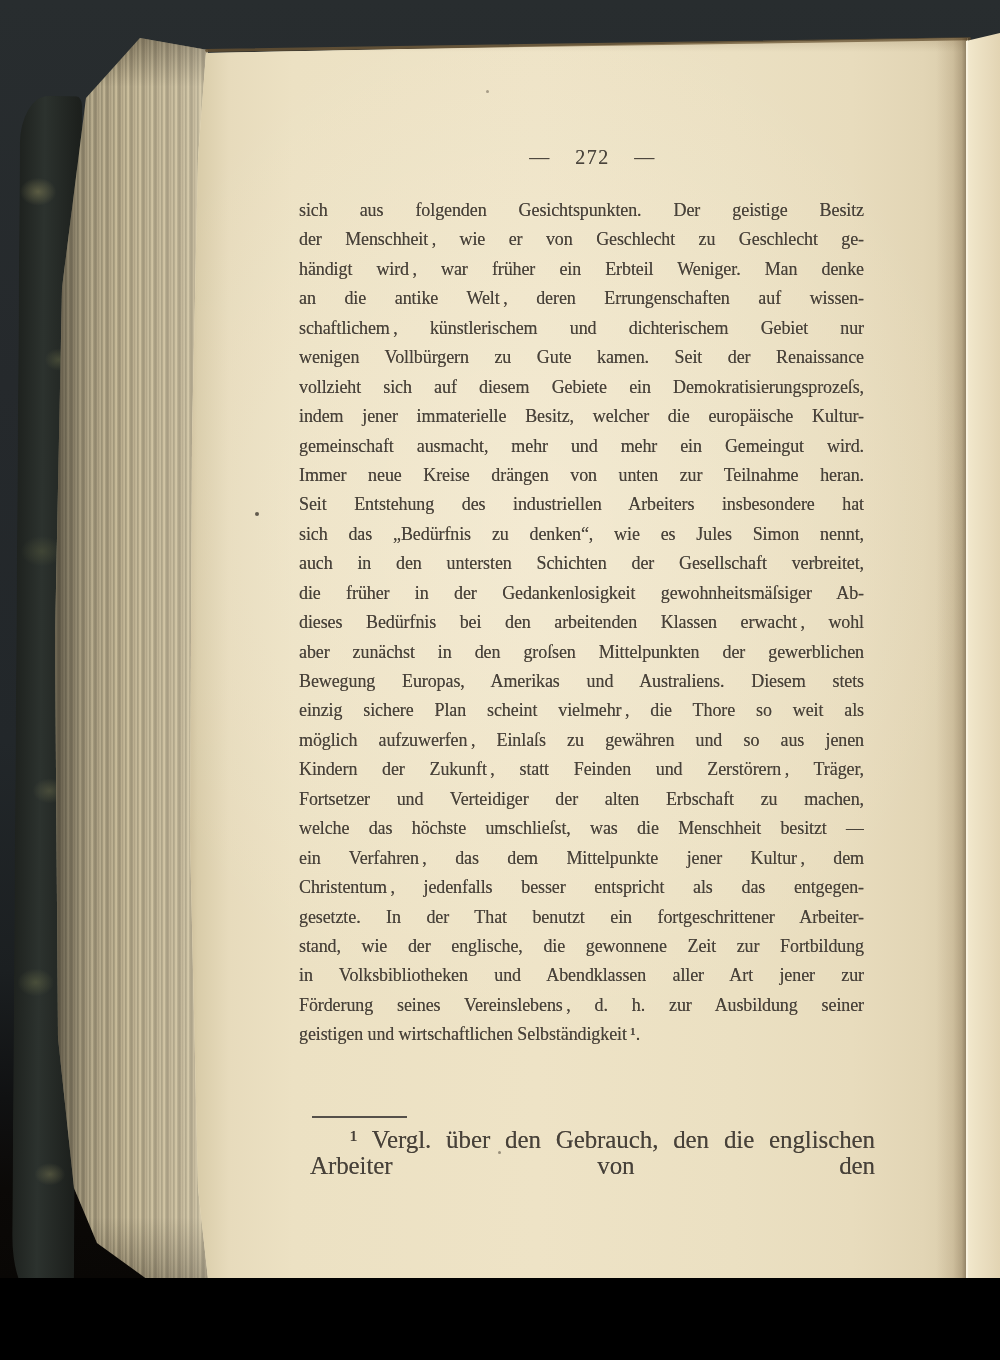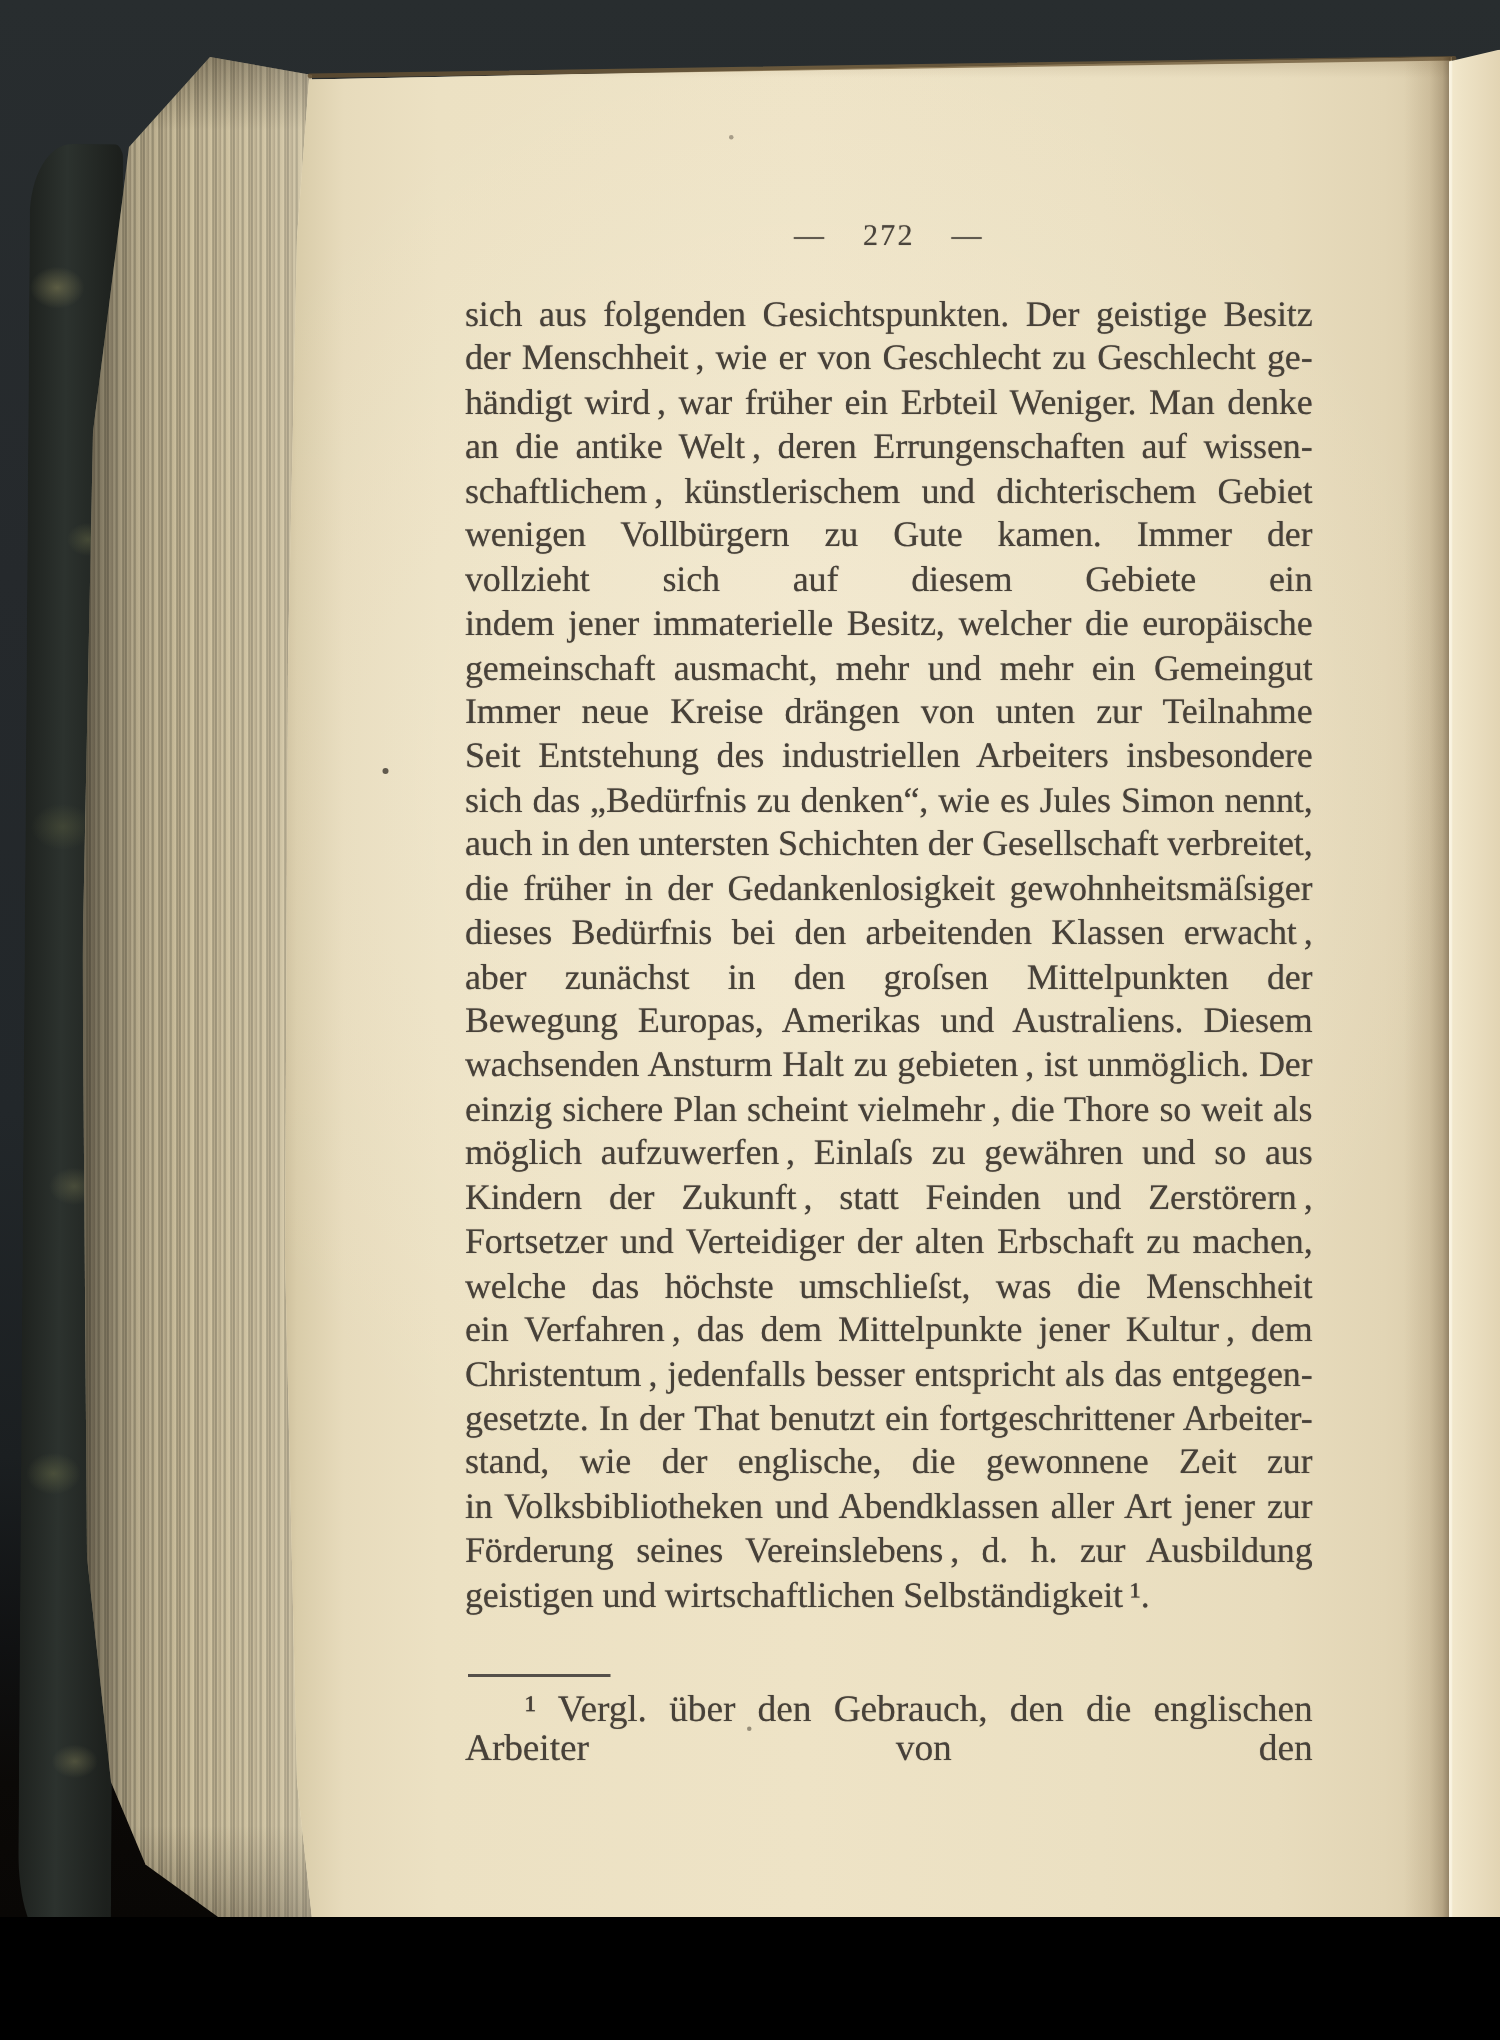--- a/index.html
+++ b/index.html
@@ -59,22 +59,22 @@
     background:linear-gradient(90deg,#f3e9ce 0%,#eee3c6 25%,#e7dabb 70%,#e2d4b3 100%);
     box-shadow:inset 2px 0 1px rgba(255,252,240,.6);
   }
   .header-num {
     position:absolute; left:310px; top:146px; width:565px;
     text-align:center; font-size:20px; color:#4a443c;
     letter-spacing:1.5px; word-spacing:18px;
     text-shadow:0 0 .6px rgba(74,68,60,.6);
   }
   .textblock {
-    position:absolute; left:310px; top:196px; width:565px;
-    font-size:24px; color:#474139; letter-spacing:-.1px;
+    position:absolute; left:299px; top:196px; width:565px;
+    font-size:18px; color:#474139; letter-spacing:-.1px;
     text-shadow:0 0 .6px rgba(70,62,52,.65);
   }
   .tline { height:29.45px; line-height:29.45px; overflow:hidden;
     text-align:justify; text-align-last:justify; }
   .tline-end { text-align-last:left; }
   .footnote-rule { position:absolute; left:312px; top:1116px; width:95px; height:2px; background:#55504a; }
   .footnote {
     position:absolute; left:310px; top:1127px; width:565px;
     font-size:25px; color:#474139; text-indent:40px; letter-spacing:-.1px;
     text-shadow:0 0 .6px rgba(70,62,52,.6);
@@ -101,33 +101,32 @@
   <div class="facing-page-strip"></div>
 
   <div class="header-num">— 272 —</div>
 
   <div class="textblock">
       <div class="tline">sich aus folgenden Gesichtspunkten. Der geistige Besitz</div>
       <div class="tline">der Menschheit , wie er von Geschlecht zu Geschlecht ge-</div>
       <div class="tline">händigt wird , war früher ein Erbteil Weniger. Man denke</div>
       <div class="tline">an die antike Welt , deren Errungenschaften auf wissen-</div>
       <div class="tline">schaftlichem , künstlerischem und dichterischem Gebiet nur</div>
-      <div class="tline">wenigen Vollbürgern zu Gute kamen. Immer der Renaissance</div>
+      <div class="tline">wenigen Vollbürgern zu Gute kamen. Seit der Renaissance</div>
       <div class="tline">vollzieht sich auf diesem Gebiete ein Demokratisierungsprozeſs,</div>
       <div class="tline">indem jener immaterielle Besitz, welcher die europäische Kultur-</div>
       <div class="tline">gemeinschaft ausmacht, mehr und mehr ein Gemeingut wird.</div>
       <div class="tline">Immer neue Kreise drängen von unten zur Teilnahme heran.</div>
       <div class="tline">Seit Entstehung des industriellen Arbeiters insbesondere hat</div>
       <div class="tline">sich das „Bedürfnis zu denken“, wie es Jules Simon nennt,</div>
       <div class="tline">auch in den untersten Schichten der Gesellschaft verbreitet,</div>
       <div class="tline">die früher in der Gedankenlosigkeit gewohnheitsmäſsiger Ab-</div>
       <div class="tline">dieses Bedürfnis bei den arbeitenden Klassen erwacht , wohl</div>
       <div class="tline">aber zunächst in den groſsen Mittelpunkten der gewerblichen</div>
       <div class="tline">Bewegung Europas, Amerikas und Australiens. Diesem stets</div>
-      <div class="tline">wachsenden Ansturm Halt zu gebieten , ist unmöglich. Der</div>
       <div class="tline">einzig sichere Plan scheint vielmehr , die Thore so weit als</div>
       <div class="tline">möglich aufzuwerfen , Einlaſs zu gewähren und so aus jenen</div>
       <div class="tline">Kindern der Zukunft , statt Feinden und Zerstörern , Träger,</div>
       <div class="tline">Fortsetzer und Verteidiger der alten Erbschaft zu machen,</div>
       <div class="tline">welche das höchste umschlieſst, was die Menschheit besitzt —</div>
       <div class="tline">ein Verfahren , das dem Mittelpunkte jener Kultur , dem</div>
       <div class="tline">Christentum , jedenfalls besser entspricht als das entgegen-</div>
       <div class="tline">gesetzte. In der That benutzt ein fortgeschrittener Arbeiter-</div>
       <div class="tline">stand, wie der englische, die gewonnene Zeit zur Fortbildung</div>
       <div class="tline">in Volksbibliotheken und Abendklassen aller Art jener zur</div>

